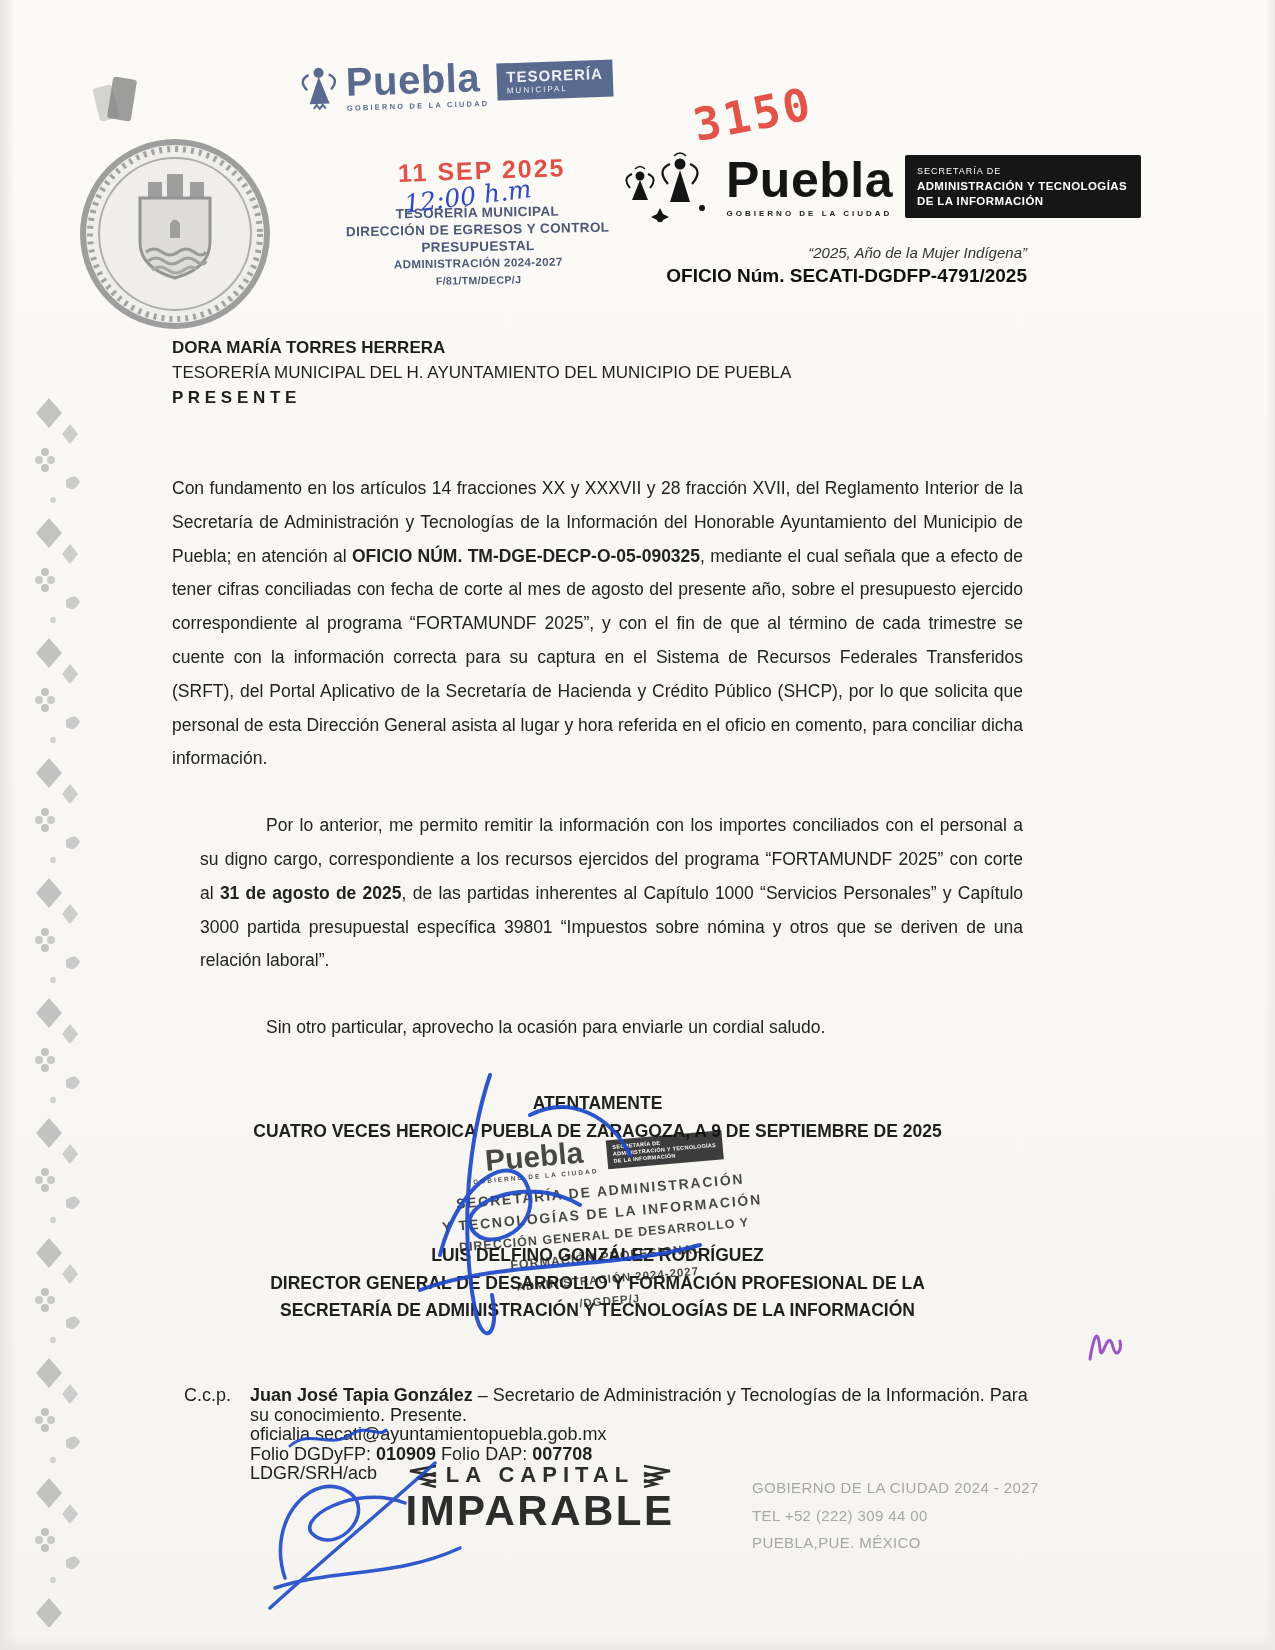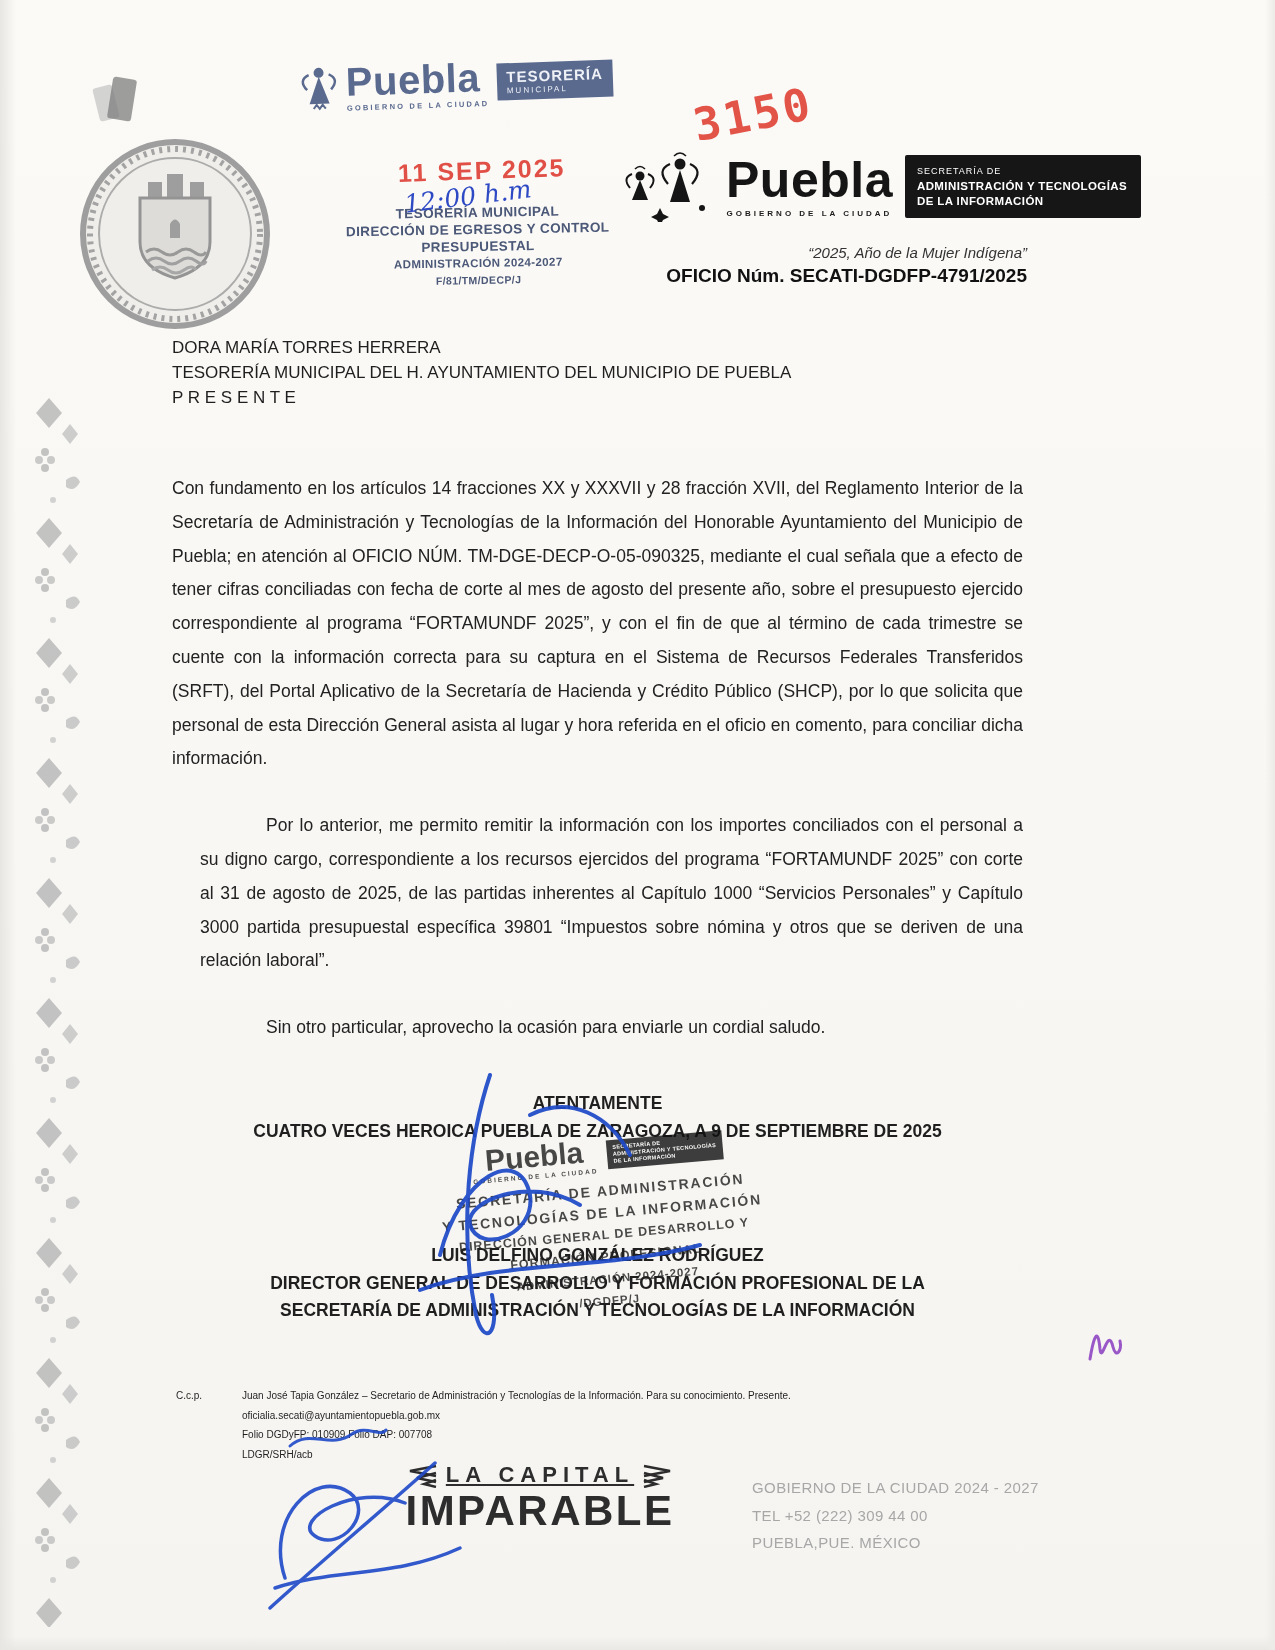--- a/index.html
+++ b/index.html
@@ -3,21 +3,21 @@
 <meta charset="utf-8">
 <style>
   html,body{margin:0;padding:0;}
   body{width:1275px;height:1650px;font-family:"Liberation Sans",sans-serif;}
   .page{position:relative;width:1275px;height:1650px;overflow:hidden;color:#1f1f1f;
     background:
       linear-gradient(90deg,#e7e6e3 0px,rgba(0,0,0,0) 16px),
       linear-gradient(270deg,#edebe8 0px,rgba(0,0,0,0) 10px),
       linear-gradient(0deg,#e9e8e5 0px,rgba(0,0,0,0) 14px),
       linear-gradient(#fbfaf7,#f5f4f1);}
-  .b{font-weight:400;}
+  .b{font-weight:700;}
 
   
   .margin-pattern{position:absolute;left:26px;top:392px;opacity:.8;z-index:1;}
 
   
   .coat{position:absolute;left:78px;top:132px;z-index:1;opacity:.95;}
 
   .fold{position:absolute;left:110px;top:78px;width:24px;height:42px;background:#7e7e7e;
     border-radius:3px;transform:rotate(9deg);opacity:.75;z-index:2;}
   .fold2{position:absolute;left:96px;top:86px;width:20px;height:34px;background:#b9b9b9;
@@ -82,29 +82,29 @@
   .ss-lines div:nth-child(n+3){font-size:12.5px;letter-spacing:1px;}
   .ss-lines div:nth-child(n+5){font-size:11.5px;}
 
   .ink{position:absolute;z-index:6;}
   .main-ink{left:380px;top:1055px;}
   .scribble2{left:245px;top:1448px;}
   .scribble3{left:282px;top:1420px;}
   .purple{left:1082px;top:1315px;}
 
   
-  .ccp{position:absolute;left:176px;top:1386px;font-size:10px;line-height:19.5px;color:#1f1f1f;z-index:2;width:860px;}
+  .ccp{position:absolute;left:184px;top:1386px;font-size:18px;line-height:19.5px;color:#1f1f1f;z-index:2;width:860px;}
   .ccp-row{display:flex;}
   .ccp-label{width:66px;flex:none;}
   .ccp-text{flex:1;}
   .ccp-ind{margin-left:66px;}
 
   .capital{position:absolute;left:365px;top:1462px;width:350px;text-align:center;color:#2d2d2d;z-index:2;}
   .cap-row{display:flex;align-items:center;justify-content:center;gap:8px;}
-  .cap-top{font-size:22px;font-weight:800;letter-spacing:6px;text-decoration:underline;}
+  .cap-top{font-size:22px;font-weight:800;letter-spacing:6px;}
   .cap-bottom{font-size:42px;font-weight:900;letter-spacing:2.5px;line-height:46px;}
 
   .footer-right{position:absolute;left:752px;top:1474px;font-size:15px;line-height:27.5px;
     color:#a7a7a7;letter-spacing:.4px;z-index:2;}
 </style>
 </head>
 <body>
 
 <div class="page">
 

